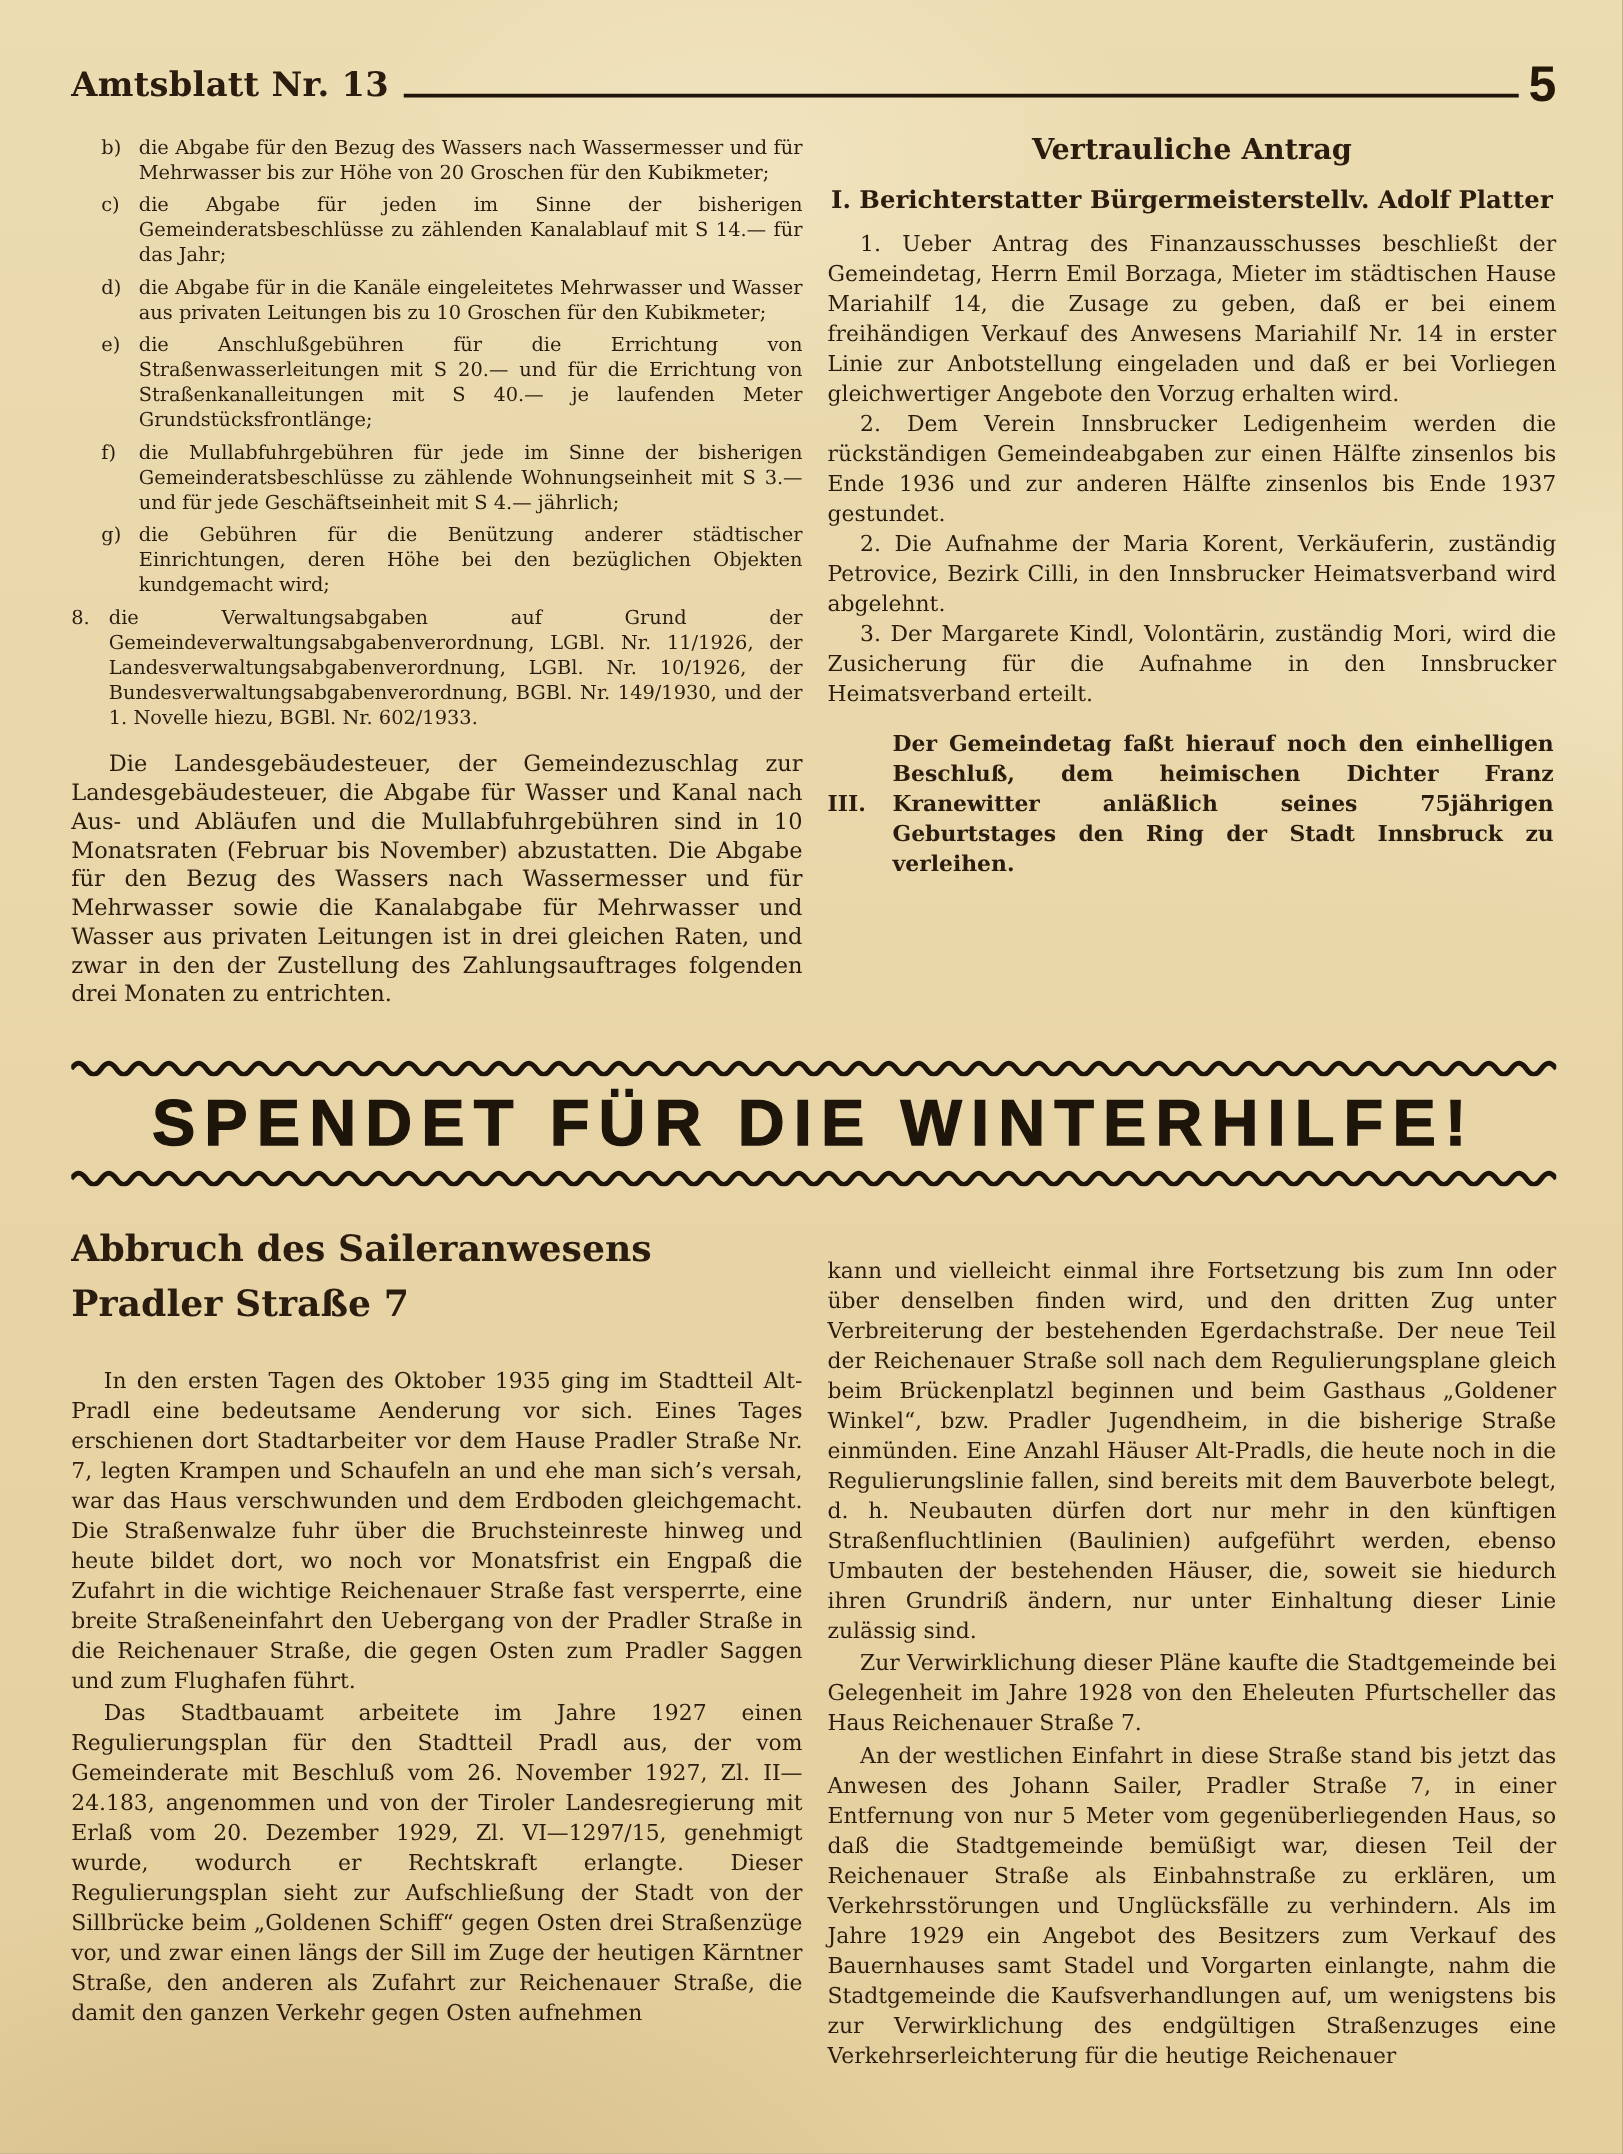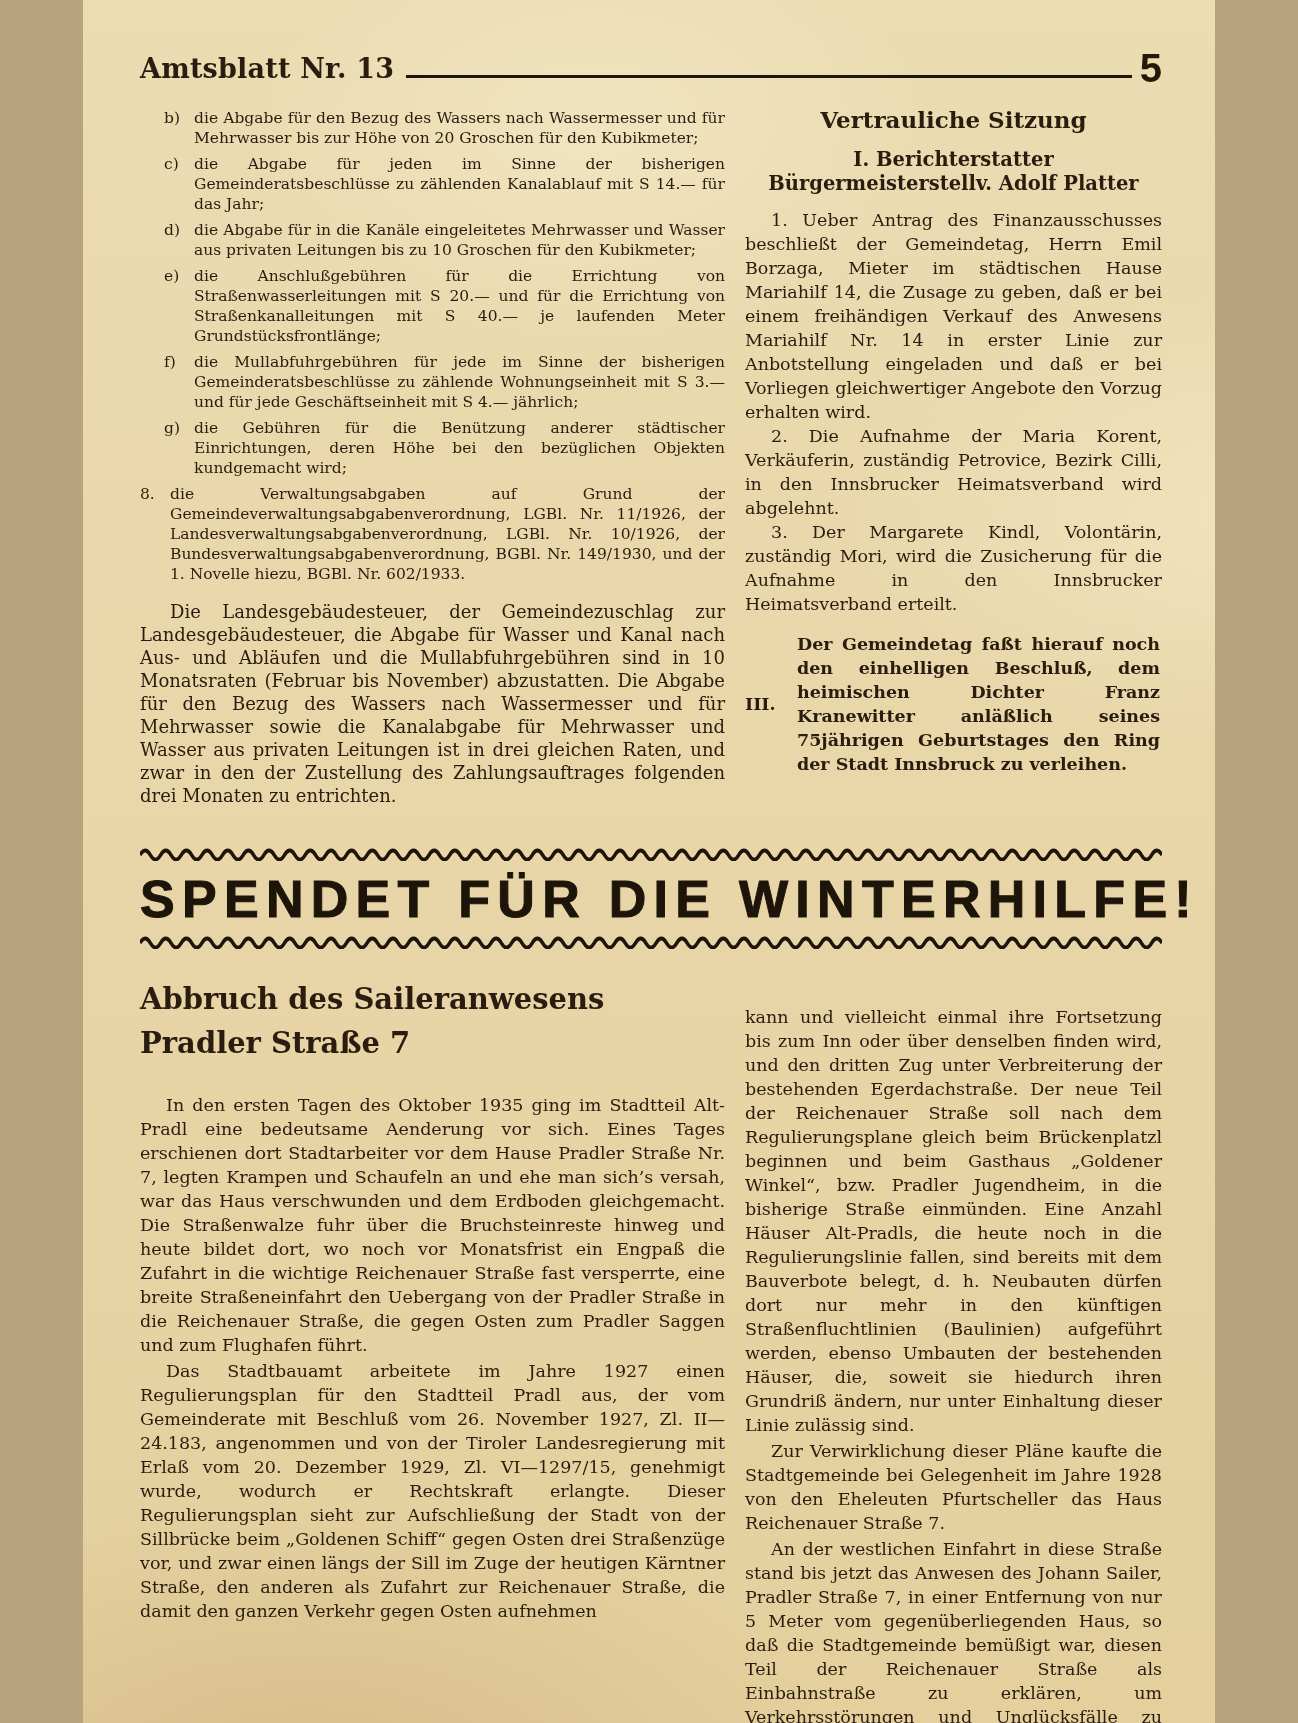--- a/index.html
+++ b/index.html
@@ -1,18 +1,18 @@
 <!DOCTYPE html>
 <html lang="de"><head>
 <meta charset="utf-8">
 <style>
   html,body{margin:0;padding:0;background:#b7a47c;}
   .page{
     position:relative;
-    width:1132px;height:1723px;
+    width:1298px;height:1723px;
     margin:0 auto;
     box-sizing:border-box;
     padding:52px 53px 30px 57px;
     background:
       radial-gradient(ellipse 900px 500px at 20% 104%, rgba(150,108,52,.18), rgba(150,108,52,0) 60%),
       radial-gradient(ellipse 700px 380px at 104% 30%, rgba(255,246,220,.35), rgba(255,246,220,0) 60%),
       radial-gradient(ellipse 500px 300px at 45% 8%, rgba(255,248,225,.30), rgba(255,248,225,0) 70%),
       linear-gradient(180deg,#ecdcb2 0%, #e9d6a9 45%, #e4cf9d 100%);
     color:#2a1c0e;
     font-family:"DejaVu Serif", serif;
@@ -99,24 +99,25 @@
         <span class="txt">die Gebühren für die Benützung anderer städtischer Einrichtungen, deren Höhe bei den bezüglichen Objekten kundgemacht wird;</span>
       </div>
       <div class="tax-item">
         <span class="lbl">8.</span>
         <span class="txt">die Verwaltungsabgaben auf Grund der Gemeindeverwaltungsabgabenverordnung, LGBl. Nr. 11/1926, der Landesverwaltungsabgabenverordnung, LGBl. Nr. 10/1926, der Bundesverwaltungsabgabenverordnung, BGBl. Nr. 149/1930, und der 1. Novelle hiezu, BGBl. Nr. 602/1933.</span>
       </div>
       <p class="closing-par">Die Landesgebäudesteuer, der Gemeindezuschlag zur Landesgebäudesteuer, die Abgabe für Wasser und Kanal nach Aus- und Abläufen und die Mullabfuhrgebühren sind in 10 Monatsraten (Februar bis November) abzustatten. Die Abgabe für den Bezug des Wassers nach Wassermesser und für Mehrwasser sowie die Kanalabgabe für Mehrwasser und Wasser aus privaten Leitungen ist in drei gleichen Raten, und zwar in den der Zustellung des Zahlungsauftrages folgenden drei Monaten zu entrichten.</p>
     </div>
 
     <div class="col-right session">
-      <h2 class="session-title">Vertrauliche Sitzung</h2>
+      <h2 class="session-title">Vertrauliche Antrag</h2>
 
       <h3 class="part-heading">I. Berichterstatter Bürgermeisterstellv. Adolf Platter</h3>
       <p class="body">1. Ueber Antrag des Finanzausschusses beschließt der Gemeindetag, Herrn Emil Borzaga, Mieter im städtischen Hause Mariahilf 14, die Zusage zu geben, daß er bei einem freihändigen Verkauf des Anwesens Mariahilf Nr. 14 in erster Linie zur Anbotstellung eingeladen und daß er bei Vorliegen gleichwertiger Angebote den Vorzug erhalten wird.</p>
+      <p class="body">2. Dem Verein Innsbrucker Ledigenheim werden die rückständigen Gemeindeabgaben zur einen Hälfte zinsenlos bis Ende 1936 und zur anderen Hälfte zinsenlos bis Ende 1937 gestundet.</p>
 
       <p class="body">2. Die Aufnahme der Maria Korent, Verkäuferin, zuständig Petrovice, Bezirk Cilli, in den Innsbrucker Heimatsverband wird abgelehnt.</p>
       <p class="body">3. Der Margarete Kindl, Volontärin, zuständig Mori, wird die Zusicherung für die Aufnahme in den Innsbrucker Heimatsverband erteilt.</p>
 
       <div class="resolution">
         <span class="lbl">III.</span>
         <span class="txt">Der Gemeindetag faßt hierauf noch den einhelligen Beschluß, dem heimischen Dichter Franz Kranewitter anläßlich seines 75jährigen Geburtstages den Ring der Stadt Innsbruck zu verleihen.</span>
       </div>
     </div>
   </div>

